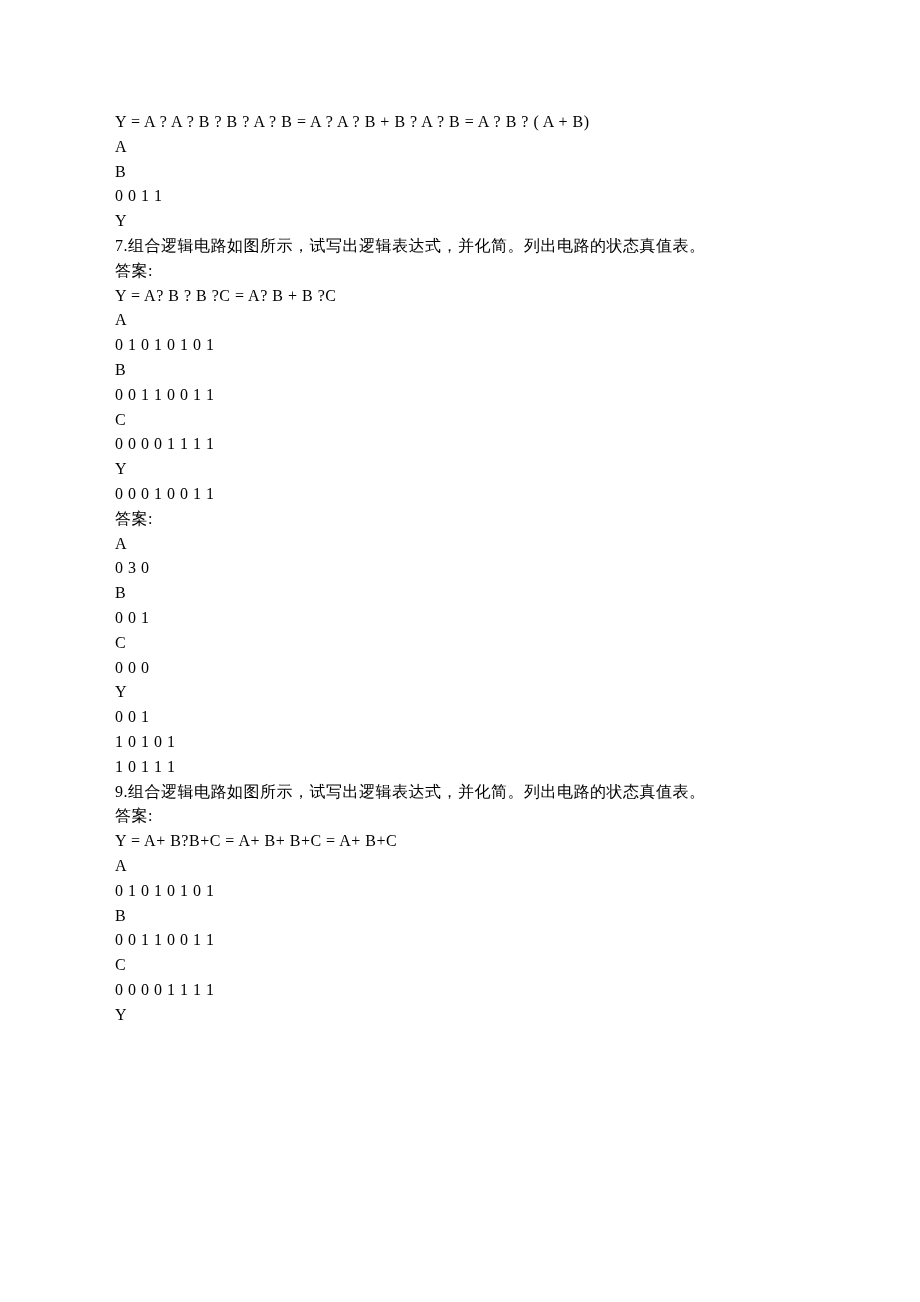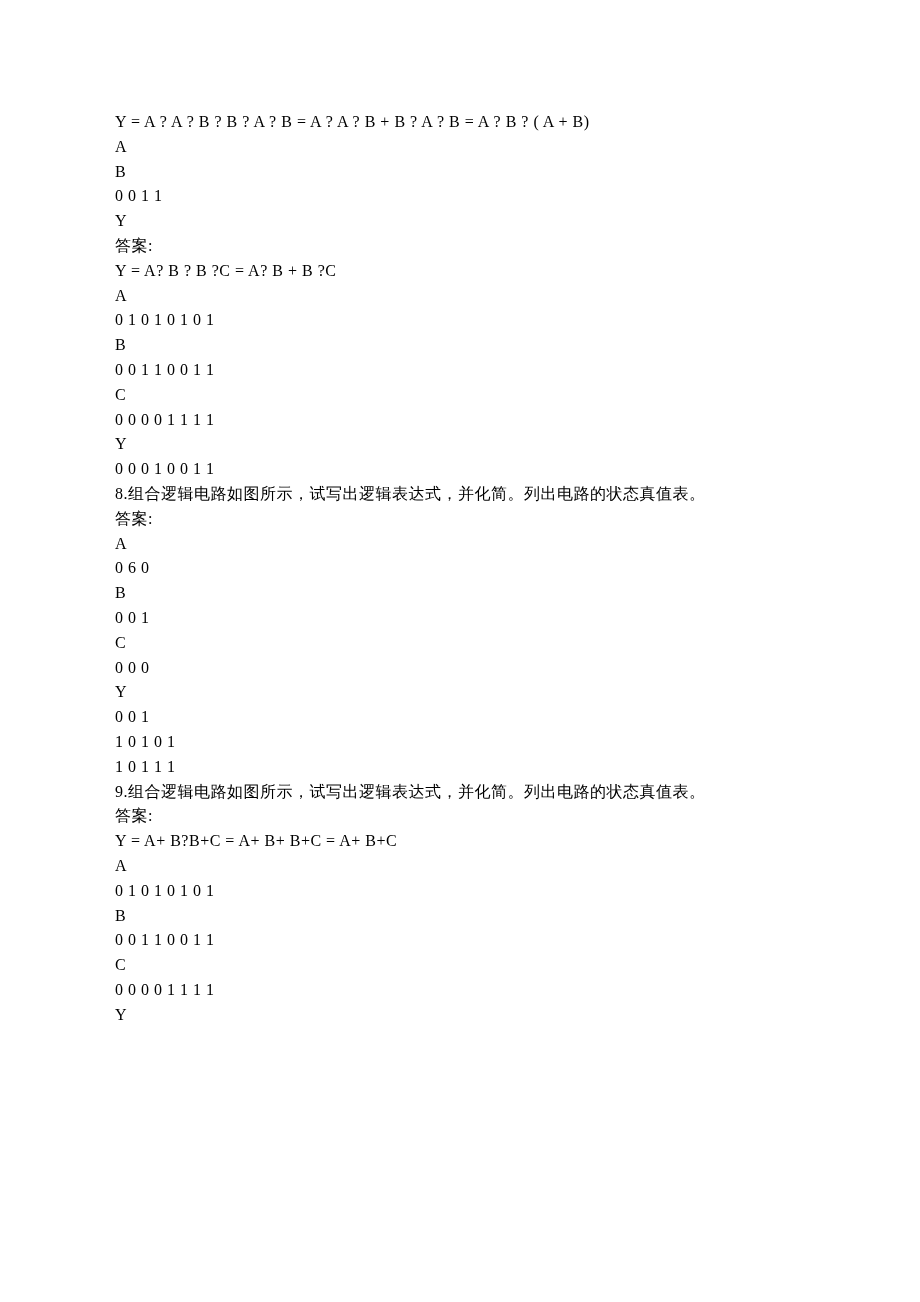--- a/index.html
+++ b/index.html
@@ -24,34 +24,34 @@
 </style>
 </head>
 <body>
 
 <div class="page">
   <div class="line">Y = A ? A ? B ? B ? A ? B = A ? A ? B + B ? A ? B = A ? B ? ( A + B)</div>
   <div class="line">A</div>
   <div class="line">B</div>
   <div class="line">0 0 1 1</div>
   <div class="line">Y</div>
+  <div class="line">7.组合逻辑电路如图所示，试写出逻辑表达式，并化简。列出电路的状态真值表。</div>
   <div class="line">答案:</div>
   <div class="line">Y = A? B ? B ?C = A? B + B ?C</div>
   <div class="line">A</div>
   <div class="line">0 1 0 1 0 1 0 1</div>
   <div class="line">B</div>
   <div class="line">0 0 1 1 0 0 1 1</div>
   <div class="line">C</div>
   <div class="line">0 0 0 0 1 1 1 1</div>
   <div class="line">Y</div>
   <div class="line">0 0 0 1 0 0 1 1</div>
-  <div class="line">8.组合逻辑电路如图所示，试写出逻辑表达式，并化简。列出电路的状态真值表。</div>
   <div class="line">答案:</div>
   <div class="line">A</div>
-  <div class="line">0 6 0</div>
+  <div class="line">0 3 0</div>
   <div class="line">B</div>
   <div class="line">0 0 1</div>
   <div class="line">C</div>
   <div class="line">0 0 0</div>
   <div class="line">Y</div>
   <div class="line">0 0 1</div>
   <div class="line">1 0 1 0 1</div>
   <div class="line">1 0 1 1 1</div>
   <div class="line">9.组合逻辑电路如图所示，试写出逻辑表达式，并化简。列出电路的状态真值表。</div>
   <div class="line">答案:</div>

